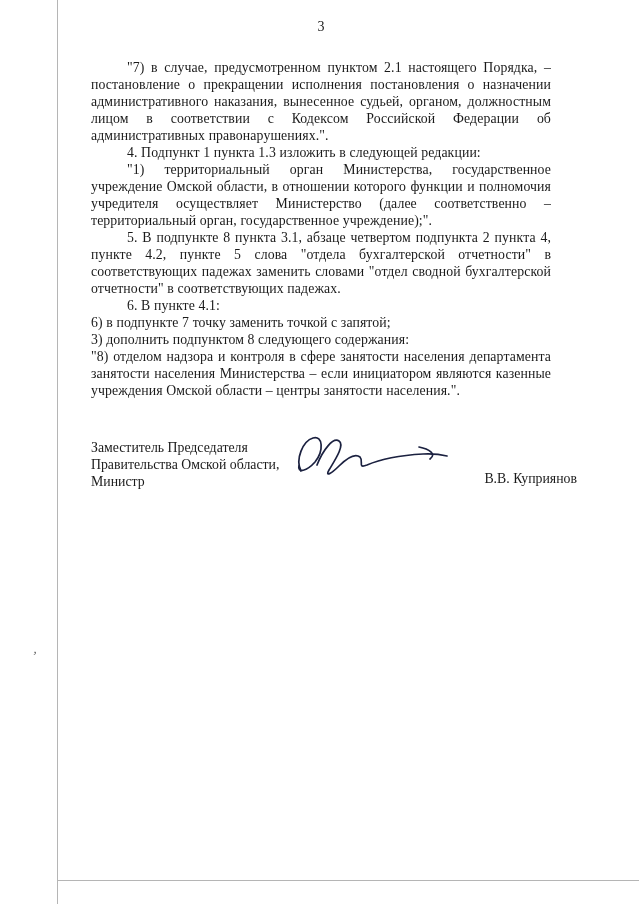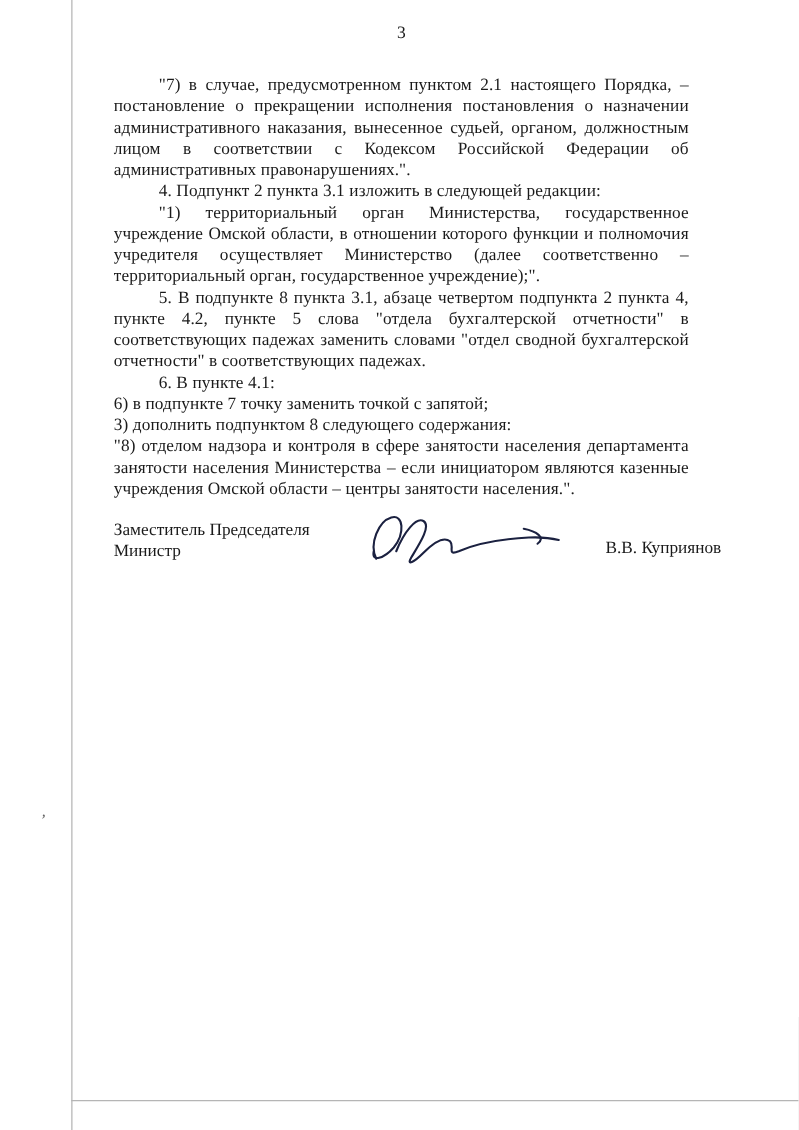--- a/index.html
+++ b/index.html
@@ -58,21 +58,21 @@
     font-size: 13.8px;
     line-height: 17px;
     text-align: justify;
     letter-spacing: 0.1px;
   }
   .body-text p.indent {
     text-indent: 36px;
   }
   .signoff {
     position: relative;
-    margin-top: 16px;
+    margin-top: 40px;
     display: flex;
     justify-content: space-between;
     align-items: flex-end;
   }
   .signoff-left {
     font-size: 13.8px;
     line-height: 17px;
     white-space: nowrap;
   }
   .signoff-name {
@@ -104,32 +104,33 @@
   <div class="edge-left"></div>
   <div class="edge-bottom"></div>
   <div class="speck">,</div>
 
   <div class="content">
 
     <div class="page-number">3</div>
 
     <div class="body-text">
       <p class="indent">"7) в случае, предусмотренном пунктом 2.1 настоящего Порядка, – постановление о прекращении исполнения постановления о назначении административного наказания, вынесенное судьей, органом, должностным лицом в соответствии с Кодексом Российской Федерации об административных правонарушениях.".</p>
-      <p class="indent">4. Подпункт 2 пункта 3.1 изложить в следующей редакции:</p>
+      <p class="indent">4. Подпункт 1 пункта 1.3 изложить в следующей редакции:</p>
       <p class="indent">"1) территориальный орган Министерства, государственное учреждение Омской области, в отношении которого функции и полномочия учредителя осуществляет Министерство (далее соответственно – территориальный орган, государственное учреждение);".</p>
       <p class="indent">5. В подпункте 8 пункта 3.1, абзаце четвертом подпункта 2 пункта 4, пункте 4.2, пункте 5 слова "отдела бухгалтерской отчетности" в соответствующих падежах заменить словами "отдел сводной бухгалтерской отчетности" в соответствующих падежах.</p>
       <p class="indent">6. В пункте 4.1:</p>
       <p>6) в подпункте 7 точку заменить точкой с запятой;</p>
       <p>3) дополнить подпунктом 8 следующего содержания:</p>
       <p>"8) отделом надзора и контроля в сфере занятости населения департамента занятости населения Министерства – если инициатором являются казенные учреждения Омской области – центры занятости населения.".</p>
     </div>
 
     <div class="signoff">
       <div class="signoff-left">
         <div>Заместитель Председателя</div>
+        <div>Правительства Омской области,</div>
         <div>Министр</div>
       </div>
 
       <svg class="signature-svg" width="172" height="60" viewBox="0 0 172 60" aria-hidden="true">
         <path d="M14,46 C8,34 16,16 26,13 C36,10 37,26 28,37 C20,46 10,49 12,40"></path>
         <path d="M30,40 C36,25 46,12 52,16 C58,20 48,35 42,45 C38,52 44,49 52,41 C60,33 68,28 73,32 C77,36 70,44 80,40 C96,33 118,30 136,29 C146,28.5 154,29.5 160,31"></path>
         <path d="M132,22 C142,24 150,29 143,34"></path>
       </svg>
 
       <div class="signoff-name">В.В. Куприянов</div>

